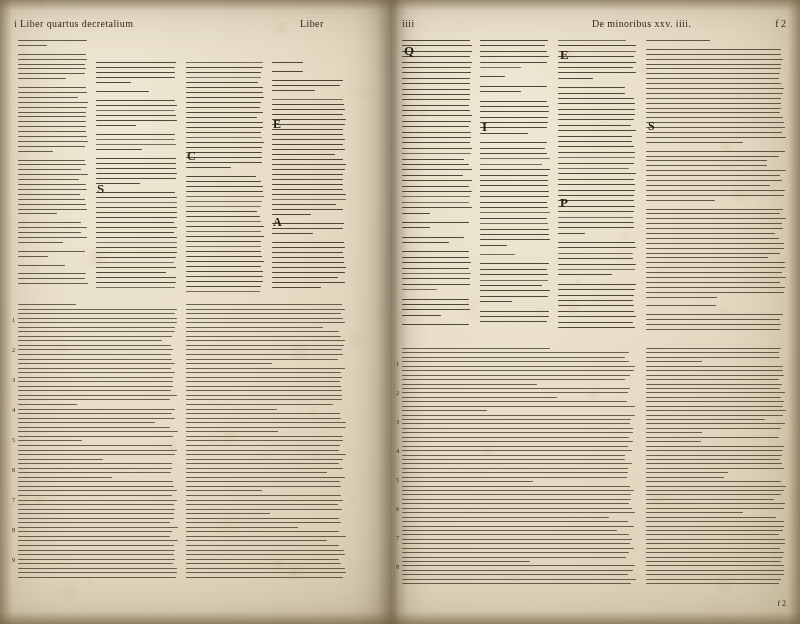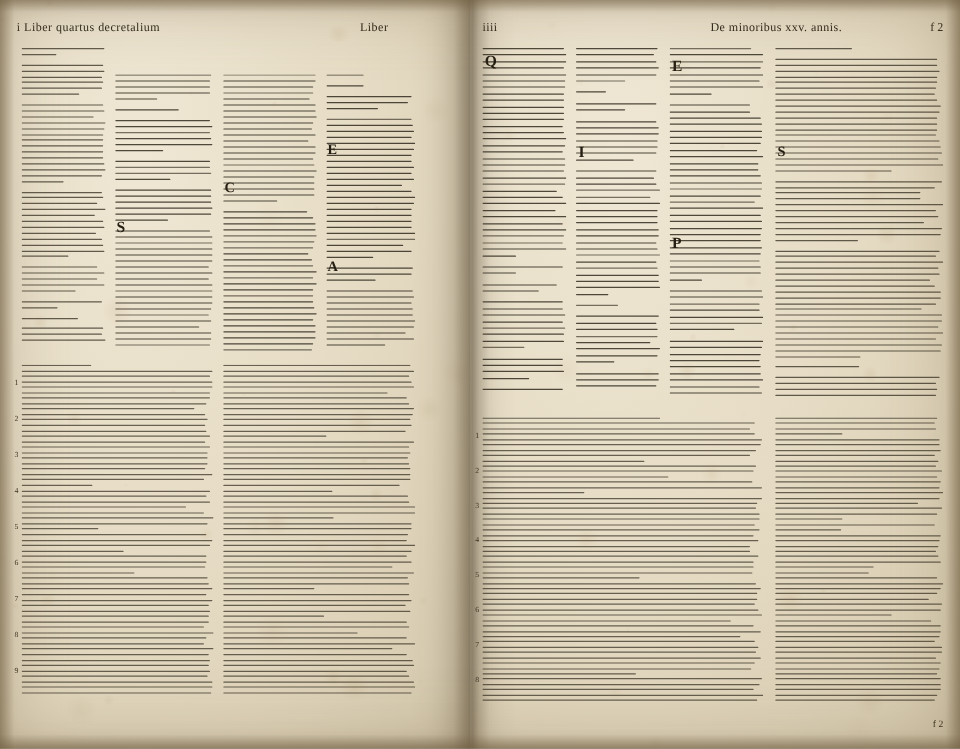--- a/index.html
+++ b/index.html
@@ -152,21 +152,21 @@
 
 <div id="spread">
 
   <div class="page" id="page-left">
     <div class="running-head" style="left:14px;">i  Liber quartus decretalium</div>
     <div class="running-head" style="left:300px;">Liber</div>
   </div>
 
   <div class="page" id="page-right">
     <div class="running-head" style="left:10px;">iiii</div>
-    <div class="running-head" style="left:200px;">De minoribus xxv. annis.</div>
+    <div class="running-head" style="left:200px;">De minoribus xxv. iiii.</div>
     <div class="folio" style="right:14px;">f 2</div>
     <div class="signature" style="right:14px; bottom:16px;">f  2</div>
   </div>
 
   <div class="col notes" id="L-col1" style="left:18px; top:40px; width:70px; height:258px;">
       <div class="line" style="width: 69px; margin-bottom: 3.9px;"></div>
       <div class="line" style="width: 29px; margin-bottom: 3.9px;"></div>
       <div class="para-gap"></div>
       <div class="line" style="width: 68px; margin-bottom: 3.9px;"></div>
       <div class="line" style="width: 69px; margin-bottom: 3.9px;"></div>

